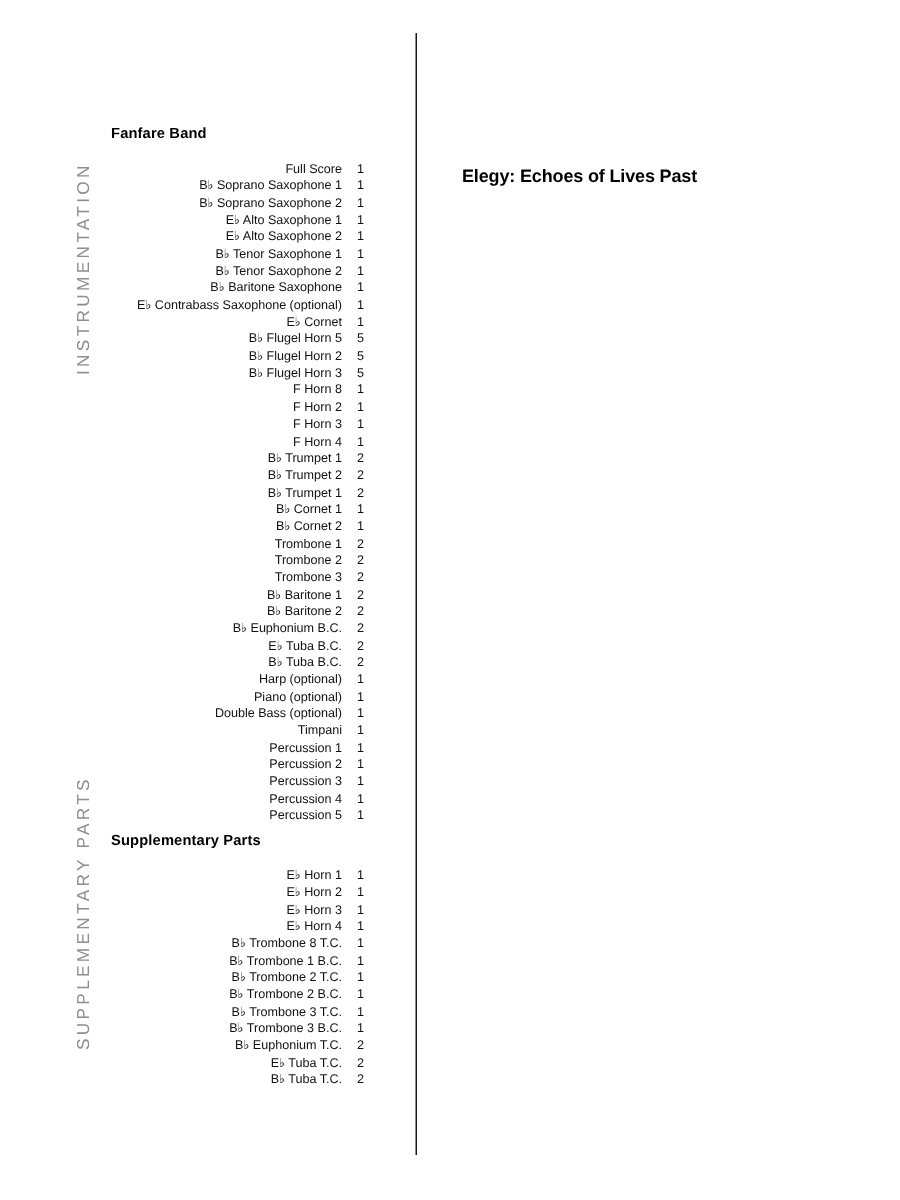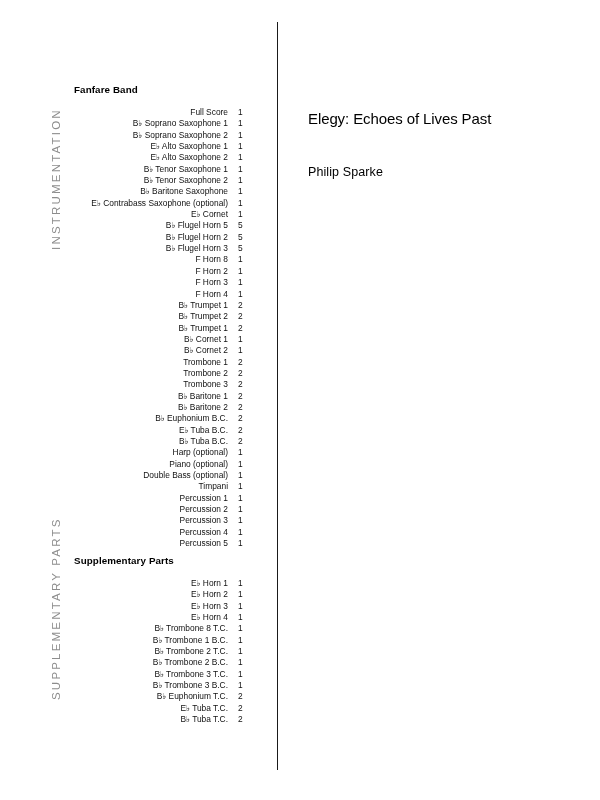--- a/index.html
+++ b/index.html
@@ -100,22 +100,22 @@
   }
 
   
   .right-col {
     position: absolute;
     left: 308px;
     top: 110px;
     width: 270px;
   }
   .work-title {
-    font-size: 15px;
-    font-weight: normal;
+    font-size: 12px;
+    font-weight: bold;
     color: #000;
     line-height: 1.25;
     margin: 0 0 36px 0;
     letter-spacing: -0.1px;
   }
   .composer {
     font-size: 12.5px;
     color: #000;
     margin: 0;
     letter-spacing: 0.1px;
@@ -347,16 +347,15 @@
         </li>
         <li class="inst-row">
           <span class="inst-name">B♭ Tuba T.C.</span>
           <span class="inst-qty">2</span>
         </li>
       </ul>
   </div>
 
   <div class="right-col">
     <h1 class="work-title">Elegy: Echoes of Lives Past</h1>
-    <p class="composer">Philip Sparke</p>
   </div>
 
 </div>
 
 </body></html>

